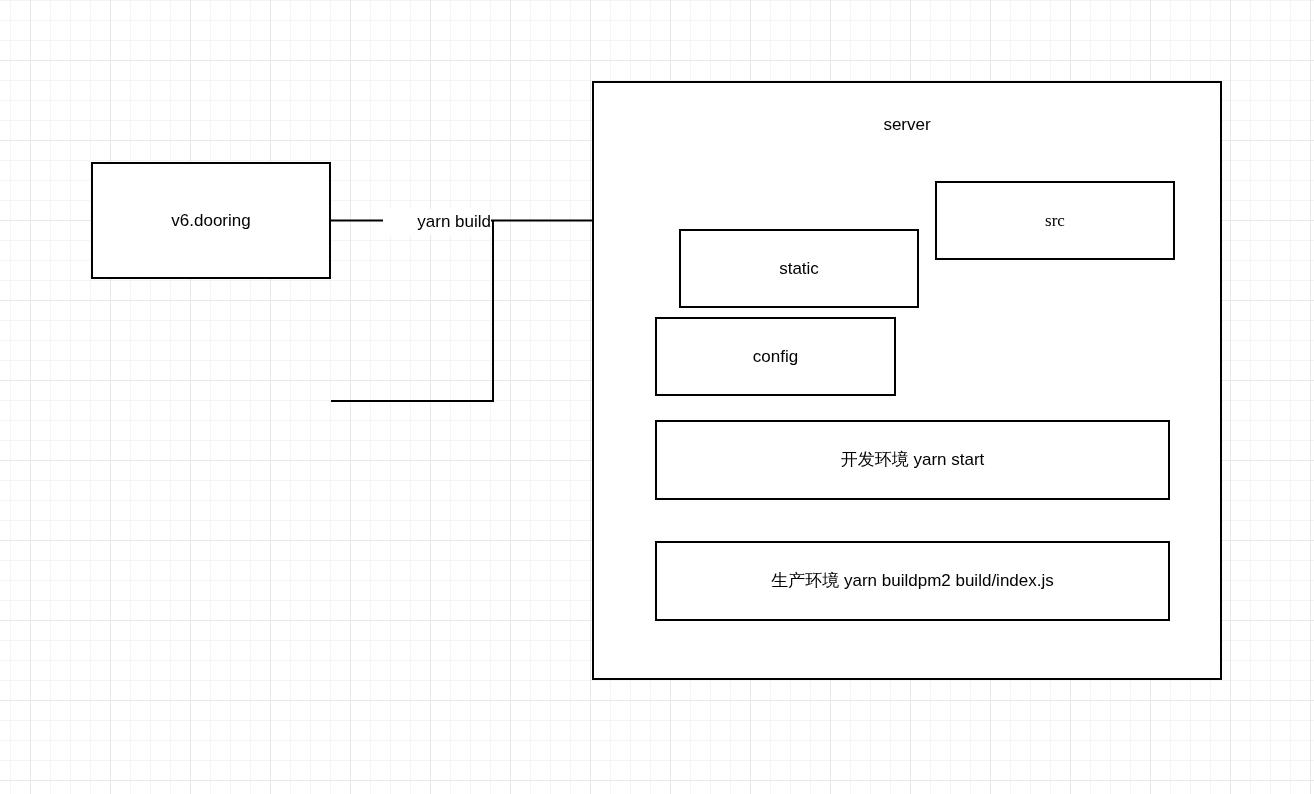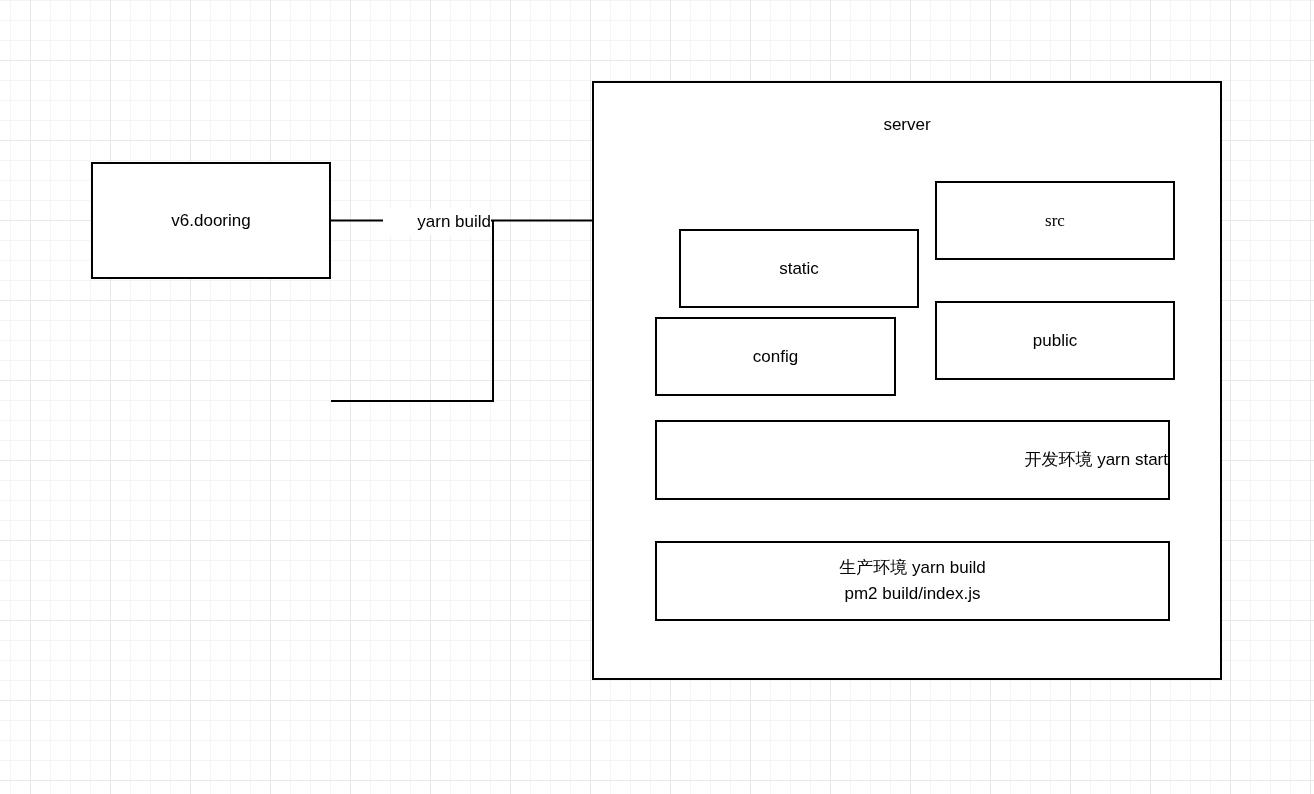--- a/index.html
+++ b/index.html
@@ -53,22 +53,22 @@
     left: 0; top: 29px;
     width: 100%;
     text-align: center;
     font-size: 17px;
   }
 
   .node-static { left: 679px; top: 181px; width: 240px; height: 79px; margin-top: 48px; }
   .node-src    { left: 935px; top: 181px; width: 240px; height: 79px; font-family: Liberation Serif, serif; }
   .node-config { left: 655px; top: 317px; width: 241px; height: 79px; }
   .node-public { left: 935px; top: 301px; width: 240px; height: 79px; }
-  .node-dev    { left: 655px; top: 420px; width: 515px; height: 80px; justify-content: flex-end; }
-  .node-prod   { left: 655px; top: 541px; width: 515px; height: 80px; flex-direction: column; }
+  .node-dev    { left: 655px; top: 420px; width: 515px; height: 80px; }
+  .node-prod   { left: 655px; top: 541px; width: 515px; height: 80px; flex-direction: row; }
 
   .edge-label {
     position: absolute;
     left: 383px; top: 209px;
     width: 108px; height: 26px;
     line-height: 26px;
     text-align: right;
     font-size: 17px;
     color: #000000;
     background: #ffffff;
@@ -101,23 +101,20 @@
   </div>
 
   <div class="node node-src">
     <span>src</span>
   </div>
 
   <div class="node node-config">
     <span>config</span>
   </div>
 
-  <div class="node node-public">
-    <span>public</span>
-  </div>
 
   <div class="node node-dev">
     <span>开发环境 yarn start</span>
   </div>
 
   <div class="node node-prod">
     <span>生产环境 yarn build</span>
     <span>pm2 build/index.js</span>
   </div>
 

